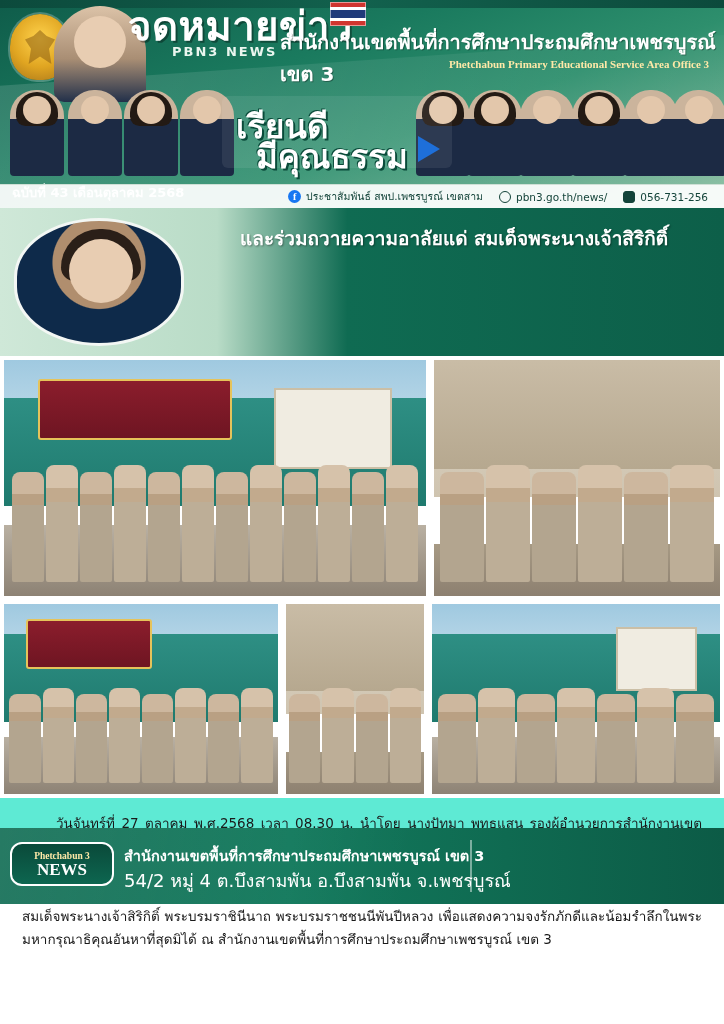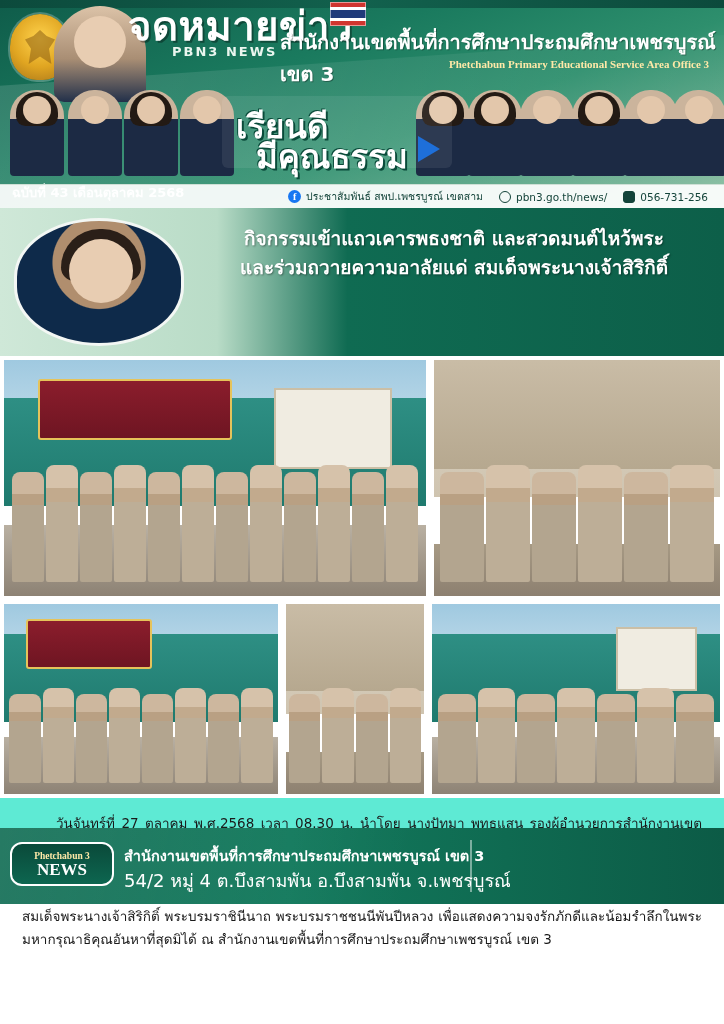--- a/index.html
+++ b/index.html
@@ -322,21 +322,20 @@
       <div class="contact-item">
         <span class="phone-icon"></span>
         <span>056-731-256</span>
       </div>
     </div>
   </div>
 
   <div class="headline-block">
     <div class="headline-left-photo"></div>
     <div class="headline-texts">
-      <div>กิจกรรมเข้าแถวเคารพธงชาติ และสวดมนต์ไหว้พระ</div>
       <div>และร่วมถวายความอาลัยแด่ สมเด็จพระนางเจ้าสิริกิติ์</div>
     </div>
   </div>
 
   <div class="photo-grid">
 
     <div class="ph" style="left:2px; top:2px; width:426px; height:240px;">
       <div class="sky"></div>
       <div class="bldg"></div>
       <div class="ground"></div>

